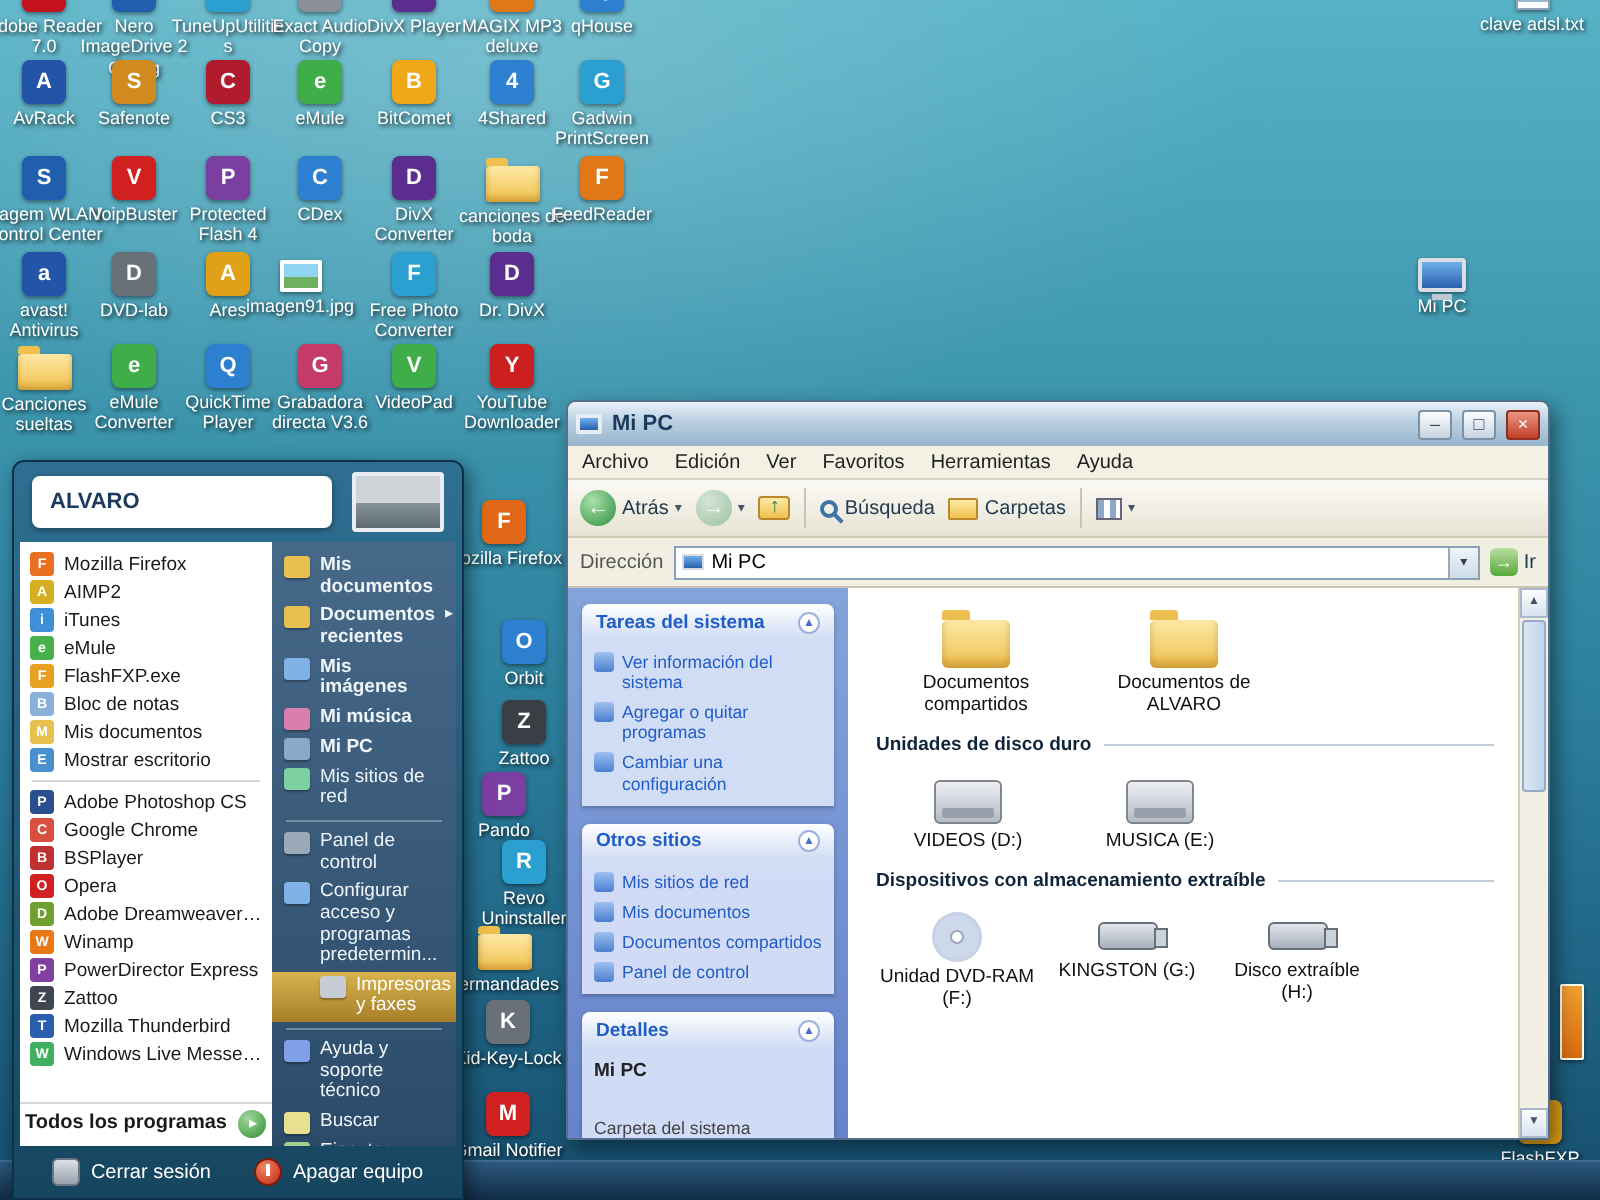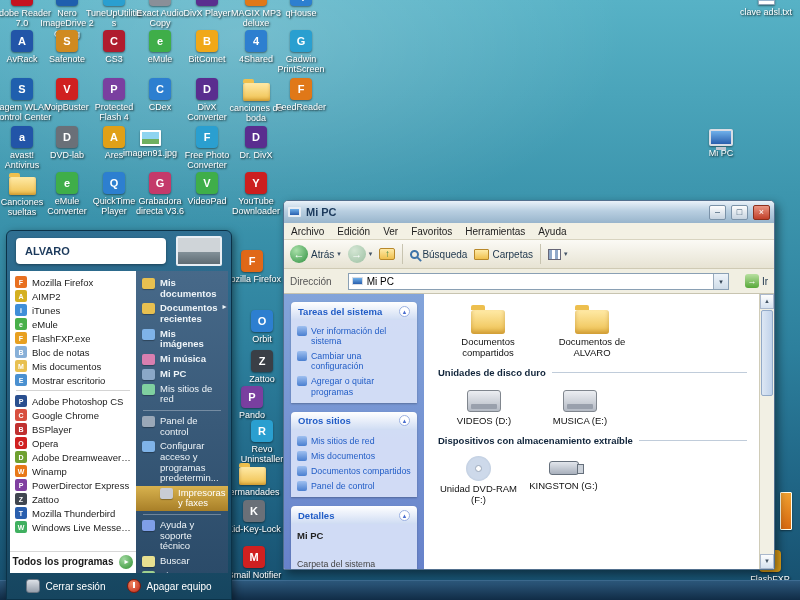--- a/index.html
+++ b/index.html
@@ -48,21 +48,21 @@
   .tb-circle { width:18px; height:18px; border-radius:50%; background:radial-gradient(circle at 35% 30%,#a9e0a9,#2f9040); color:#fff; font-size:11px; line-height:18px; text-align:center; }
   .tb-circle.disabled { background:radial-gradient(circle at 35% 30%,#d4e6d4,#9cc0a2); }
   .tb-label { font-size:10px; color:#223a50; }
   .tb-drop { font-size:7px; color:#456; }
   .tb-sep { width:1px; height:20px; background:#c8c4b0; }
   .tb-up { width:16px; height:12px; background:linear-gradient(#ffeaa6,#efc04e); border:1px solid #b8882a; border-radius:2px; color:#2f7f3f; font-size:10px; font-weight:bold; line-height:10px; text-align:center; }
   .mag { width:9px; height:9px; border:2px solid #3f74a8; border-radius:50%; position:relative; }
   .mag::after { content:""; position:absolute; width:6px; height:2px; background:#3f74a8; transform:rotate(45deg); right:-5px; bottom:-3px; }
   .tb-folder { width:15px; height:11px; background:linear-gradient(#ffeaa6,#efc04e); border:1px solid #b8882a; border-radius:1px; }
   .tb-views { width:13px; height:11px; border:1px solid #667; background:repeating-linear-gradient(90deg,#8fa8c8 0 3px,#fff 3px 6px); }
-  .addressbar { height:22px; flex:0 0 22px; background:#f1efe2; border-bottom:1px solid #c8c4b0; display:flex; align-items:center; gap:16px; padding:12px 6px; font-size:10px; color:#555; }
+  .addressbar { height:22px; flex:0 0 22px; background:#f1efe2; border-bottom:1px solid #c8c4b0; display:flex; align-items:center; gap:5px; padding:12px 6px; font-size:10px; color:#555; }
   .addr-combo { flex:1; height:17px; background:#fff; border:1px solid #8aa0b4; display:flex; align-items:center; gap:4px; padding:0 0 0 3px; font-size:10px; color:#000; }
   .mini-pc { width:11px; height:8px; background:linear-gradient(#6fb0ea,#2a5fae); border:1px solid #d8dce4; }
   .addr-drop { width:15px; height:15px; margin-left:auto; background:linear-gradient(#eef4fa,#cfdce8); border-left:1px solid #9ab; font-size:7px; line-height:15px; text-align:center; color:#345; }
   .addr-go { display:flex; align-items:center; gap:3px; font-size:10px; color:#223a50; }
   .go-circle { width:14px; height:14px; border-radius:3px; background:linear-gradient(#b8e0a0,#57a839); color:#fff; font-size:9px; line-height:14px; text-align:center; }
 
   .win-body { flex:1; display:flex; overflow:hidden; }
   .task-pane { width:140px; flex:0 0 140px; background:linear-gradient(180deg,#83a4da,#6782ca); padding:8px 7px; overflow:hidden; }
   .tp-sec { margin-bottom:9px; border-radius:4px 4px 0 0; overflow:hidden; box-shadow:0 1px 2px rgba(0,0,0,.25); }
   .tp-head { height:18px; background:linear-gradient(#ffffff,#cfdcf3); display:flex; align-items:center; justify-content:space-between; padding:0 7px; font-size:9.5px; font-weight:bold; color:#215dc6; }
@@ -384,25 +384,25 @@
               <span>Tareas del sistema</span>
               <span class="tp-chev">▲</span>
             </div>
             <div class="tp-body">
               <div class="tp-item">
                 <span class="tp-ico"></span>
                 <span>Ver información del sistema</span>
               </div>
               <div class="tp-item">
                 <span class="tp-ico"></span>
-                <span>Cambiar una configuración</span>
+                <span>Agregar o quitar programas</span>
               </div>
               <div class="tp-item">
                 <span class="tp-ico"></span>
-                <span>Agregar o quitar programas</span>
+                <span>Cambiar una configuración</span>
               </div>
             </div>
           </div>
           <div class="tp-sec">
             <div class="tp-head">
               <span>Otros sitios</span>
               <span class="tp-chev">▲</span>
             </div>
             <div class="tp-body">
               <div class="tp-item">
@@ -465,20 +465,24 @@
           </div>
           <div class="files-row remov">
             <div class="fitem">
               <div class="icon-disc"></div>
               <div class="flabel">Unidad DVD-RAM (F:)</div>
             </div>
             <div class="fitem">
               <div class="icon-usb"></div>
               <div class="flabel">KINGSTON (G:)</div>
             </div>
+            <div class="fitem">
+              <div class="icon-usb"></div>
+              <div class="flabel">Disco extraíble (H:)</div>
+            </div>
           </div>
         </div>
       <div class="scrollbar">
         <div class="sb-btn">▲</div>
         <div class="sb-thumb"></div>
         <div class="sb-track"></div>
         <div class="sb-btn">▼</div>
       </div>
     </div>
   </div>

